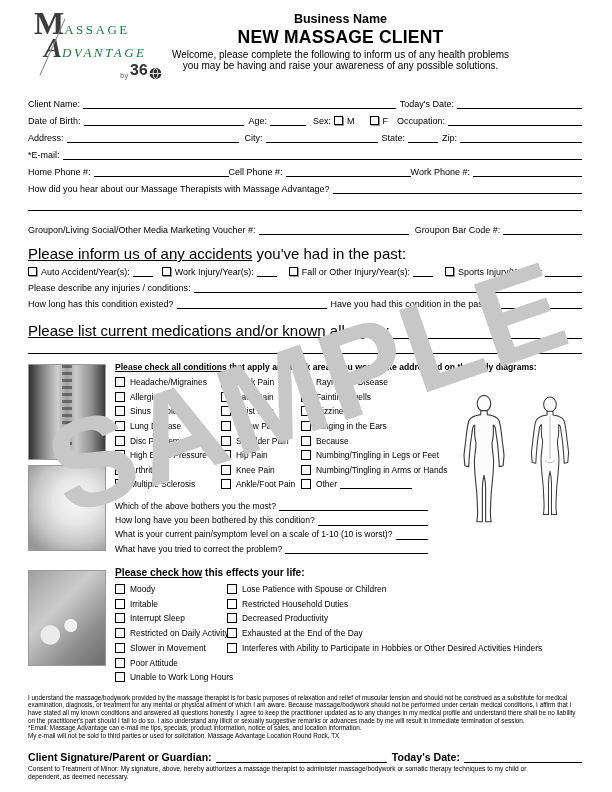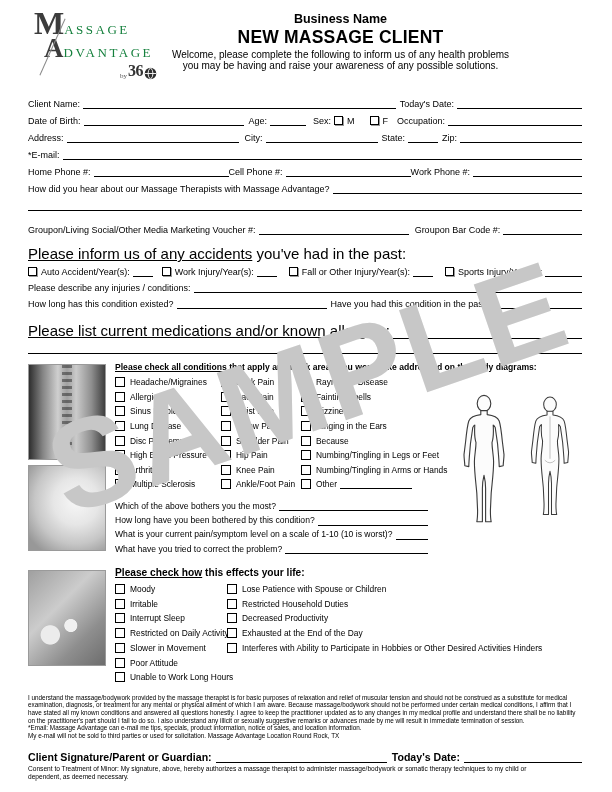--- a/index.html
+++ b/index.html
@@ -5,25 +5,25 @@
   html,body{margin:0;padding:0;background:#9a9a9a;}
   .page{width:612px;height:792px;background:#fff;margin:0 auto;position:relative;
         font-family:"Liberation Sans",sans-serif;color:#000;overflow:hidden;}
   .content{position:absolute;left:28px;right:30px;top:0;}
 
   
   .header{position:relative;height:92px;}
   .logo{position:absolute;left:6px;top:10px;width:190px;font-family:"Liberation Serif",serif;color:#4a4a4a;}
   .logo-slash{position:absolute;left:18px;top:6px;width:1px;height:62px;background:#8a8a8a;transform:rotate(24deg);}
   .logo-r1{line-height:26px;}
-  .logo-r2{line-height:22px;margin-top:-6px;margin-left:10px;}
+  .logo-r2{line-height:22px;margin-top:-6px;margin-left:10px;font-style:italic;}
   .logo-big{font-size:32px;font-weight:bold;color:#3c3c3c;}
   .logo-big2{font-size:27px;font-weight:bold;color:#3c3c3c;}
   .logo-word{font-size:13px;letter-spacing:2.5px;color:#15803d;}
-  .logo-r3{margin:-2px 0 0 86px;display:flex;align-items:flex-end;font-family:Liberation Serif, serif;}
+  .logo-r3{margin:-2px 0 0 86px;display:flex;align-items:flex-end;font-family:Liberation Mono, monospace;}
   .logo-by{font-size:7px;color:#555;margin-right:1px;}
   .logo-360{font-size:16px;font-weight:bold;color:#333;letter-spacing:-0.5px;}
   .title-block{position:absolute;left:90px;top:12px;width:445px;text-align:center;}
   .biz-name{font-size:12.5px;font-weight:bold;}
   .form-title{font-size:17.5px;font-weight:bold;letter-spacing:0.2px;margin-top:1px;}
   .welcome{font-size:10px;line-height:10.5px;margin-top:2px;}
 
   
   .row{display:flex;align-items:flex-end;font-size:9px;height:17px;white-space:nowrap;}
   .lbl{flex:none;padding-right:3px;padding-bottom:0.5px;}

